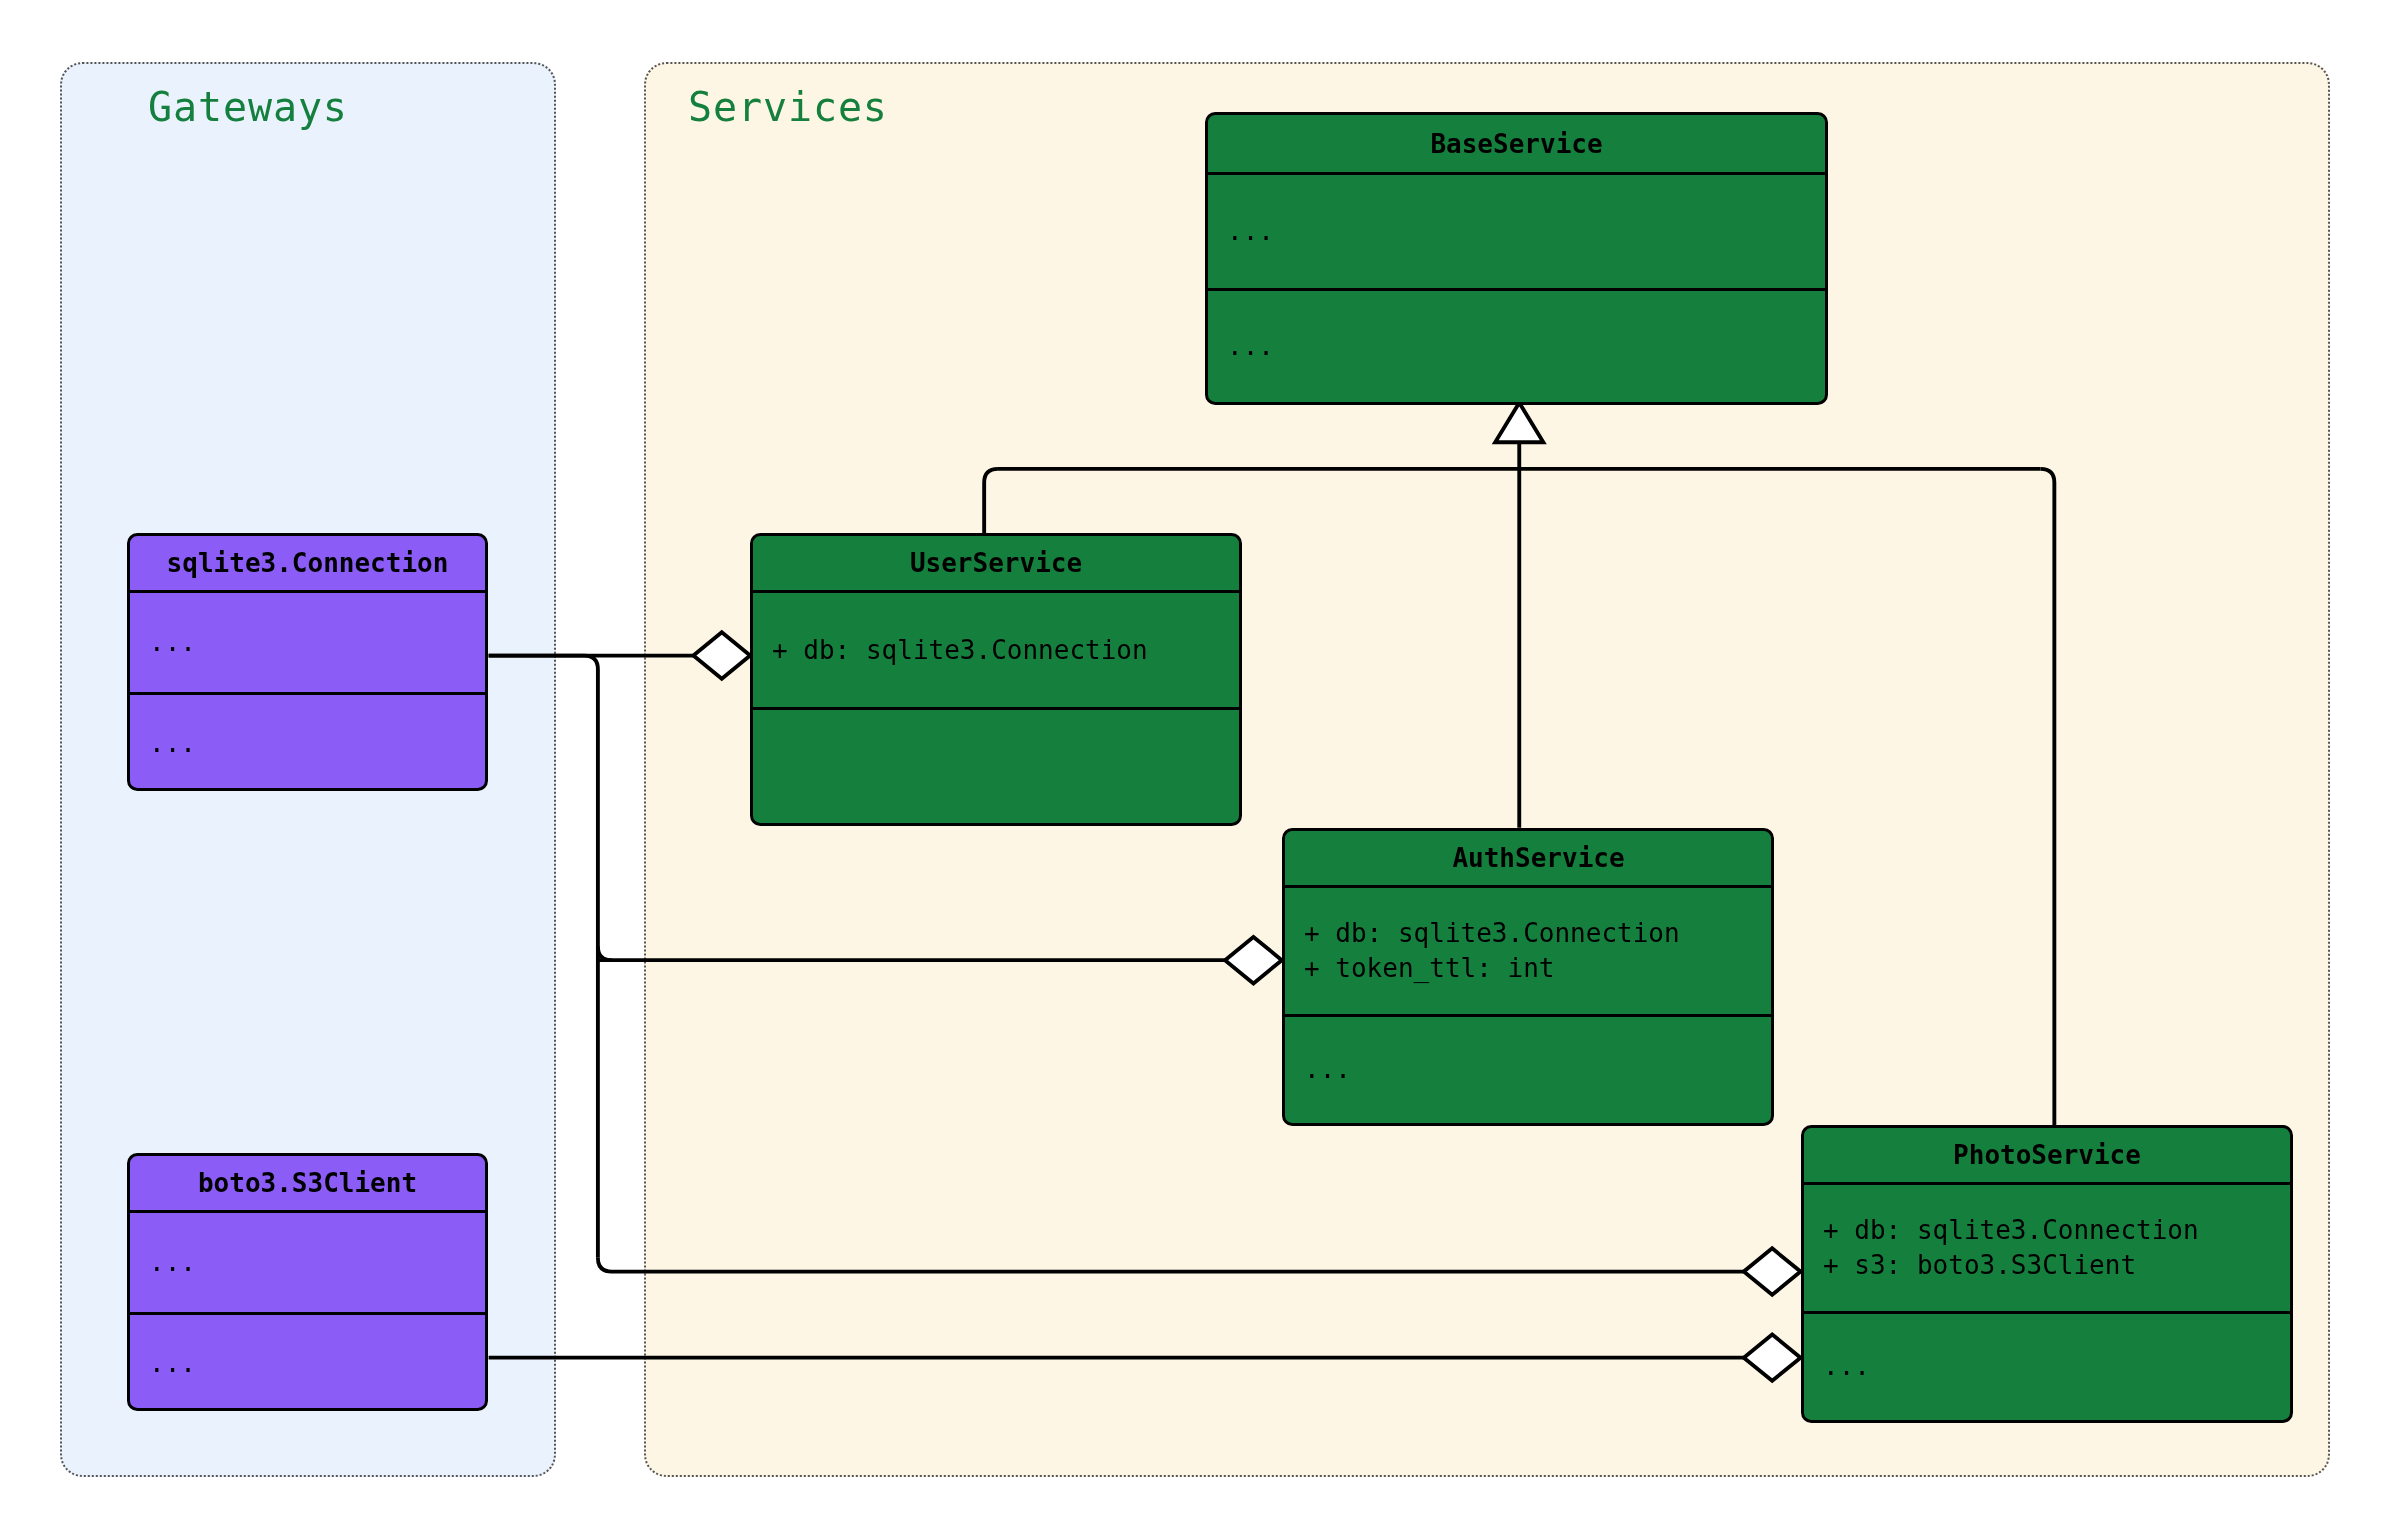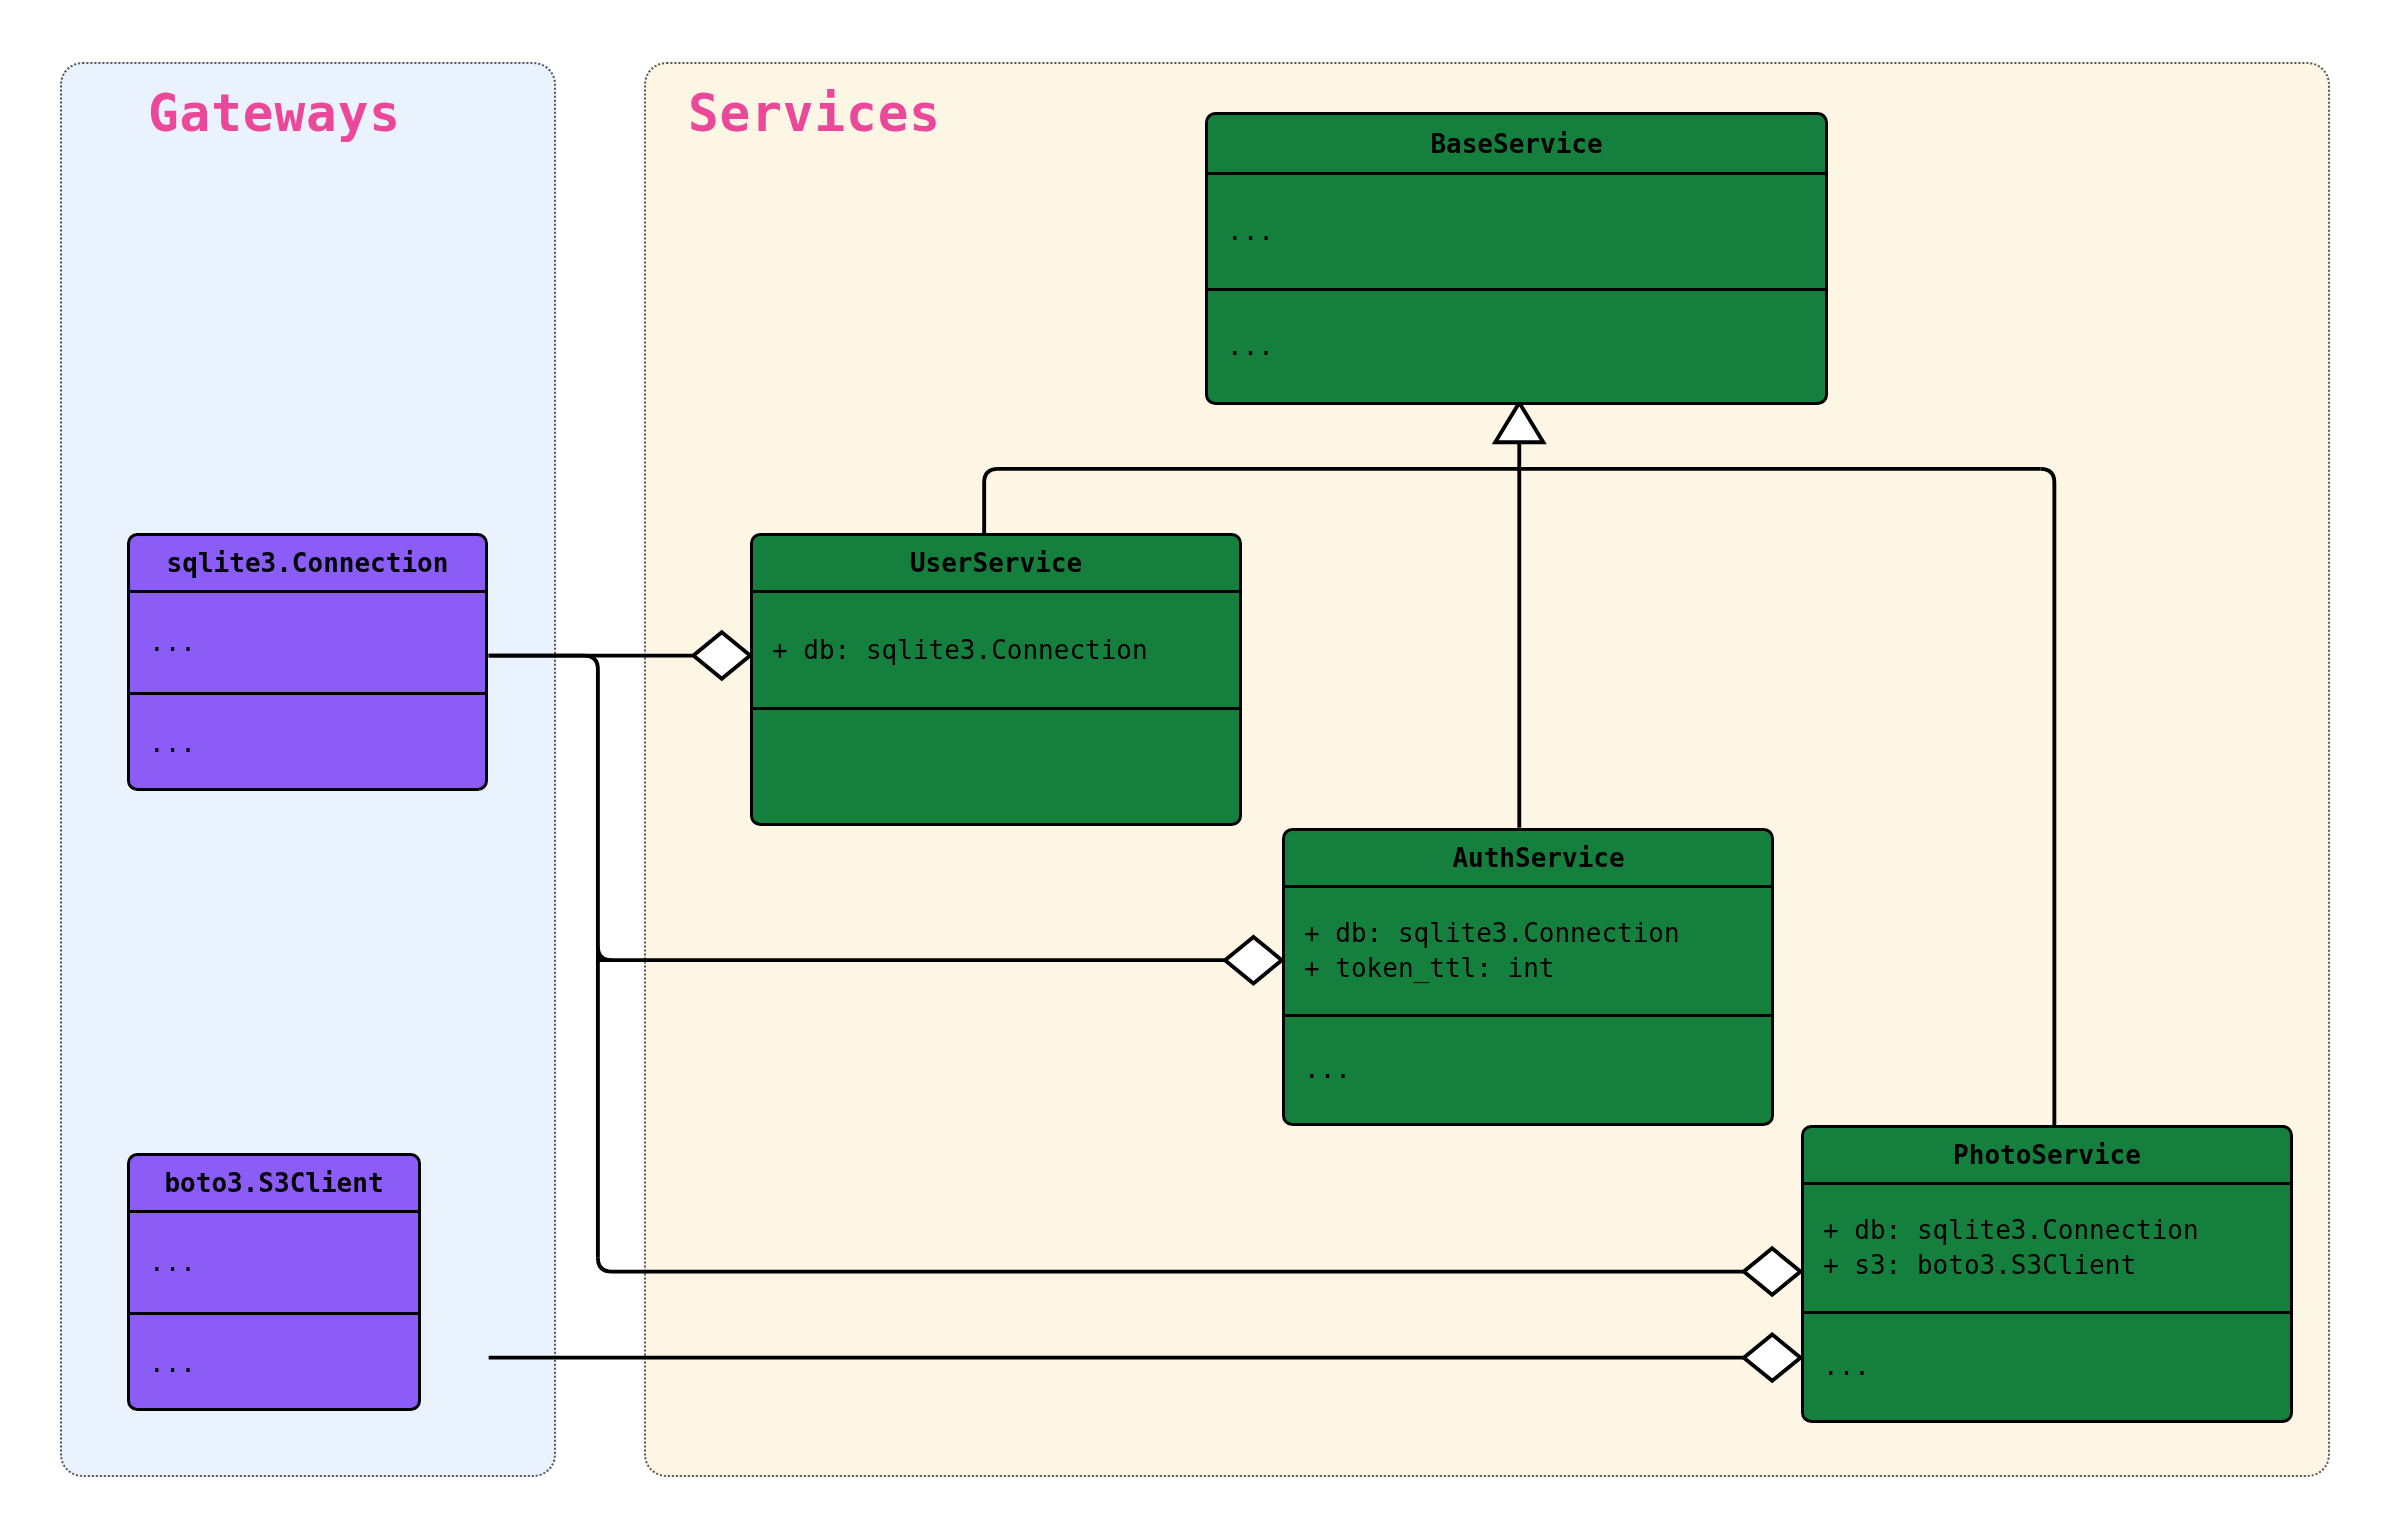--- a/index.html
+++ b/index.html
@@ -18,23 +18,23 @@
   }
   
   .package {
     position: absolute;
     border: 2.6px dotted #555555;
     border-radius: 22.4px;
     box-sizing: border-box;
   }
   .package-title {
     position: absolute;
-    font-weight: bold;
-    font-size: 51px;
-    color: #ec4899;
+    font-weight: normal;
+    font-size: 40px;
+    color: #15803d;
     letter-spacing: 0.9px;
     white-space: nowrap;
   }
   
   .uml-class {
     position: absolute;
     box-sizing: border-box;
     border: 3.4px solid #000000;
     border-radius: 10.3px;
     overflow: hidden;
@@ -133,21 +133,21 @@
     <path class="edge-line" d="M 568 1578 L 2027 1578"></path>
     <path class="marker-shape" d="M 2093 1578 L 2060 1551 L 2027 1578 L 2060 1605 Z"></path>
   </svg>
 
   <div class="uml-class cls-blue" style="left:127px; top:533px; width:361px; height:258px;">
     <div class="cls-name" style="height:57px;">sqlite3.Connection</div>
     <div class="cls-compartment" style="height:99px;">...</div>
     <div class="cls-compartment sep" style="height:99px;">...</div>
   </div>
 
-  <div class="uml-class cls-blue" style="left:127px; top:1153px; width:294px; height:258px;">
+  <div class="uml-class cls-blue" style="left:127px; top:1153px; width:361px; height:258px;">
     <div class="cls-name" style="height:57px;">boto3.S3Client</div>
     <div class="cls-compartment" style="height:99px;">...</div>
     <div class="cls-compartment sep" style="height:99px;">...</div>
   </div>
 
   <div class="uml-class cls-yellow" style="left:1205px; top:112px; width:623px; height:293px;">
     <div class="cls-name" style="height:60px;">BaseService</div>
     <div class="cls-compartment" style="height:113px;">...</div>
     <div class="cls-compartment sep" style="height:113px;">...</div>
   </div>

